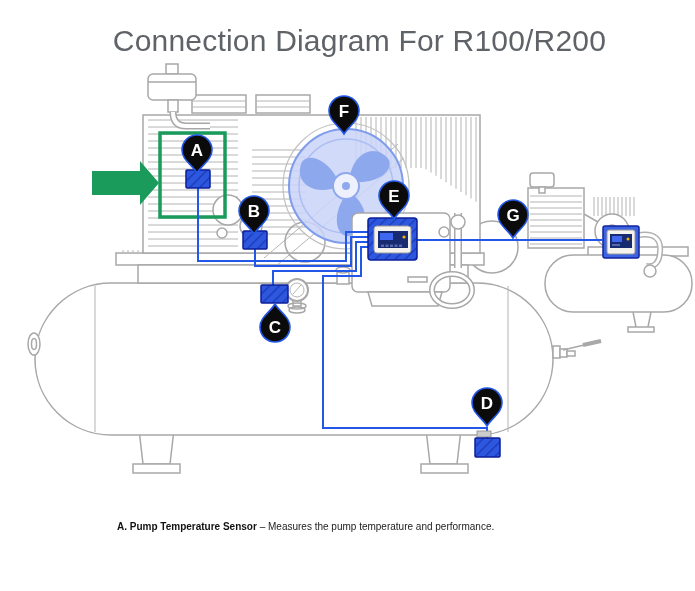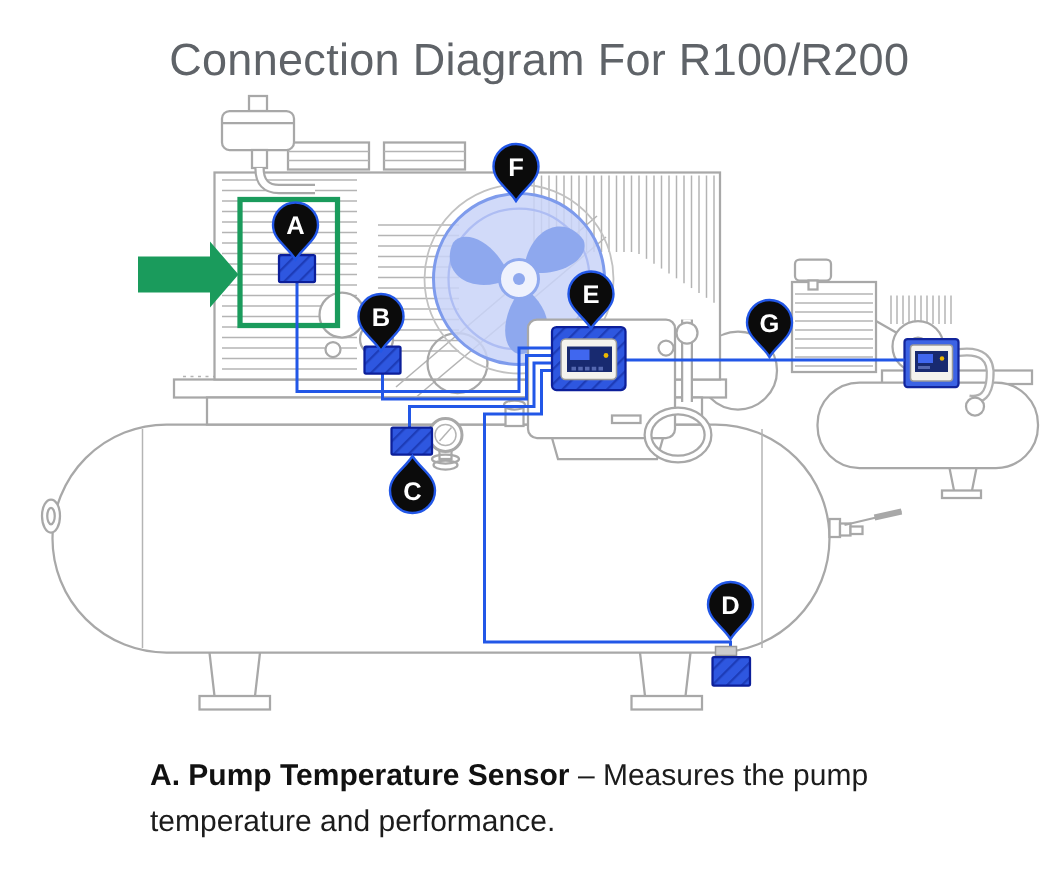--- a/index.html
+++ b/index.html
@@ -1,21 +1,21 @@
 <!DOCTYPE html>
 <html><head>
 <meta charset="utf-8">
 <style>
   html,body{margin:0;padding:0;background:#ffffff;}
   .page{position:relative;width:695px;height:591px;background:#fff;overflow:hidden;
         font-family:"Liberation Sans",sans-serif;}
   .title{position:absolute;top:12px;left:0;width:100%;margin:12px;text-align:center;
          font-size:30px;font-weight:400;color:#5f6368;letter-spacing:.2px;}
-  .caption{position:absolute;left:100px;top:502px;width:497px;margin:0;
-           font-size:20px;line-height:1.55;color:#1c1c1c;}
+  .caption{position:absolute;left:100px;top:502px;width:497px;margin:17px;
+           font-size:10px;line-height:1.55;color:#1c1c1c;}
   .caption b{font-weight:bold;color:#111;}
   svg{position:absolute;left:0;top:0;}
   .art{stroke:#a8a8a8;fill:none;stroke-width:1.5;}
   .artw{stroke:#a8a8a8;fill:#ffffff;stroke-width:1.5;}
   .art2{stroke:#b4b4b4;fill:none;stroke-width:1;}
   .wire{stroke:#2257e7;stroke-width:2;fill:none;}
   .pinshape{fill:#0b0b0b;stroke:#2257e7;stroke-width:1.6;}
   .pintext{fill:#ffffff;font-family:"Liberation Sans",sans-serif;font-weight:bold;
            font-size:17px;text-anchor:middle;}
 </style>

